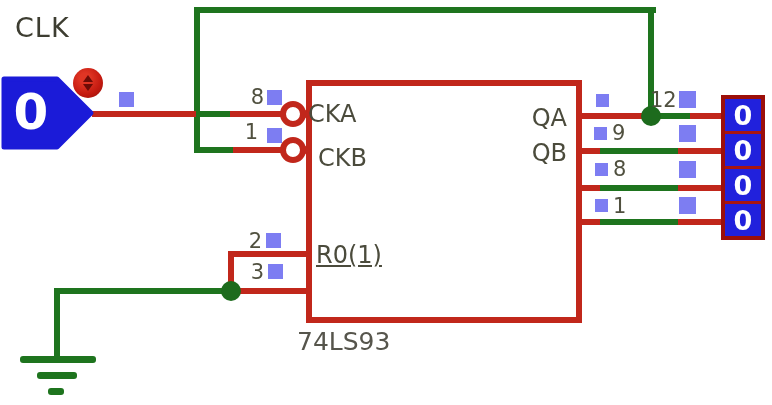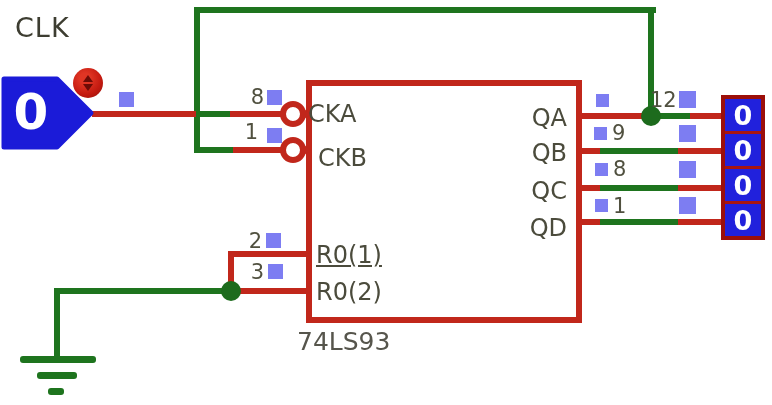--- a/index.html
+++ b/index.html
@@ -102,26 +102,23 @@
   <div class="txt part" style="left:297px;top:327px;">74LS93</div>
 
   <div class="bubble" style="left:280px;top:101px;"></div>
   <div class="bubble-arrow" style="left:301px;top:107px;"></div>
   <div class="bubble" style="left:280px;top:137px;"></div>
   <div class="bubble-arrow" style="left:301px;top:143px;"></div>
 
   <div class="txt pinlabel" style="left:308px;top:100px;text-align:right;">CKA</div>
   <div class="txt pinlabel" style="left:318px;top:144px;">CKB</div>
   <div class="txt pinlabel" style="left:316px;top:241px;text-decoration:underline;">R0(1)</div>
-  <div class="txt pinlabel" style="left:316px;top:278px;">R0(2)</div>
 
   <div class="txt pinlabel right-align" style="left:517px;top:139px;width:50px;">QB</div>
   <div class="txt pinlabel right-align" style="left:517px;top:104px;width:50px;">QA</div>
-  <div class="txt pinlabel right-align" style="left:517px;top:177px;width:50px;">QC</div>
-  <div class="txt pinlabel right-align" style="left:517px;top:214px;width:50px;">QD</div>
 
   <div class="txt pinnum right-align" style="left:230px;top:85px;width:34px;">8</div>
   <div class="txt pinnum right-align" style="left:230px;top:120px;width:28px;">1</div>
   <div class="txt pinnum right-align" style="left:230px;top:229px;width:32px;">2</div>
   <div class="txt pinnum right-align" style="left:232px;top:260px;width:32px;">3</div>
 
   <div class="txt pinnum" style="left:616px;top:88px;margin-left:34px;">12</div>
   <div class="txt pinnum" style="left:612px;top:121px;">9</div>
   <div class="txt pinnum" style="left:613px;top:157px;">8</div>
   <div class="txt pinnum" style="left:613px;top:194px;">1</div>

